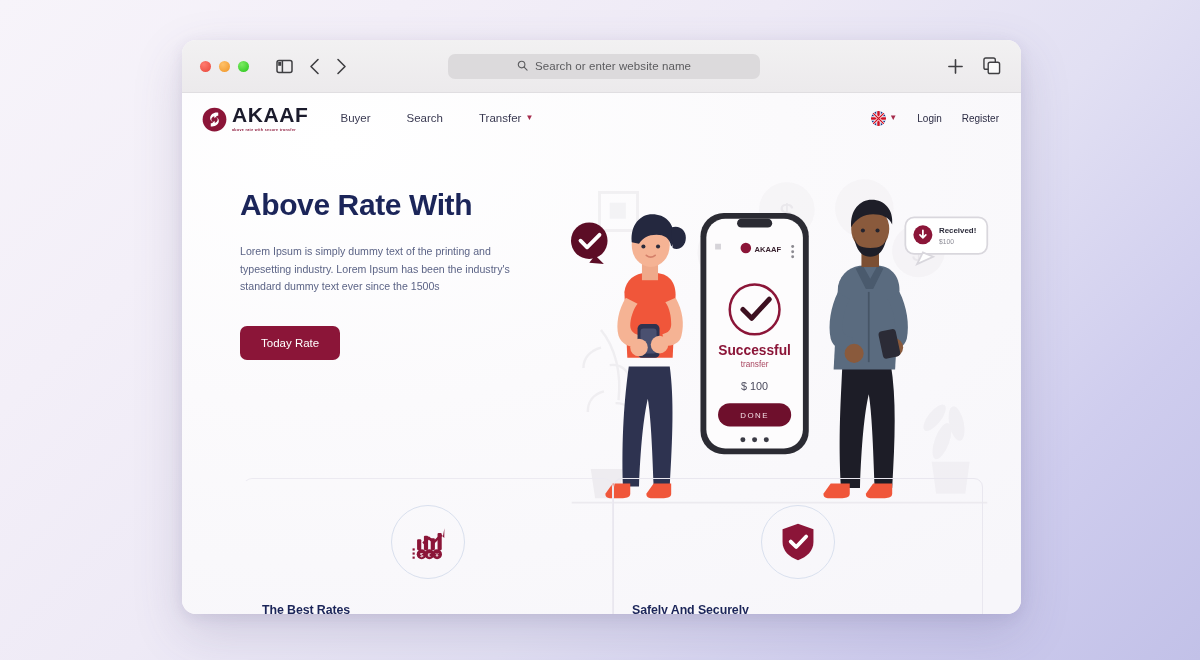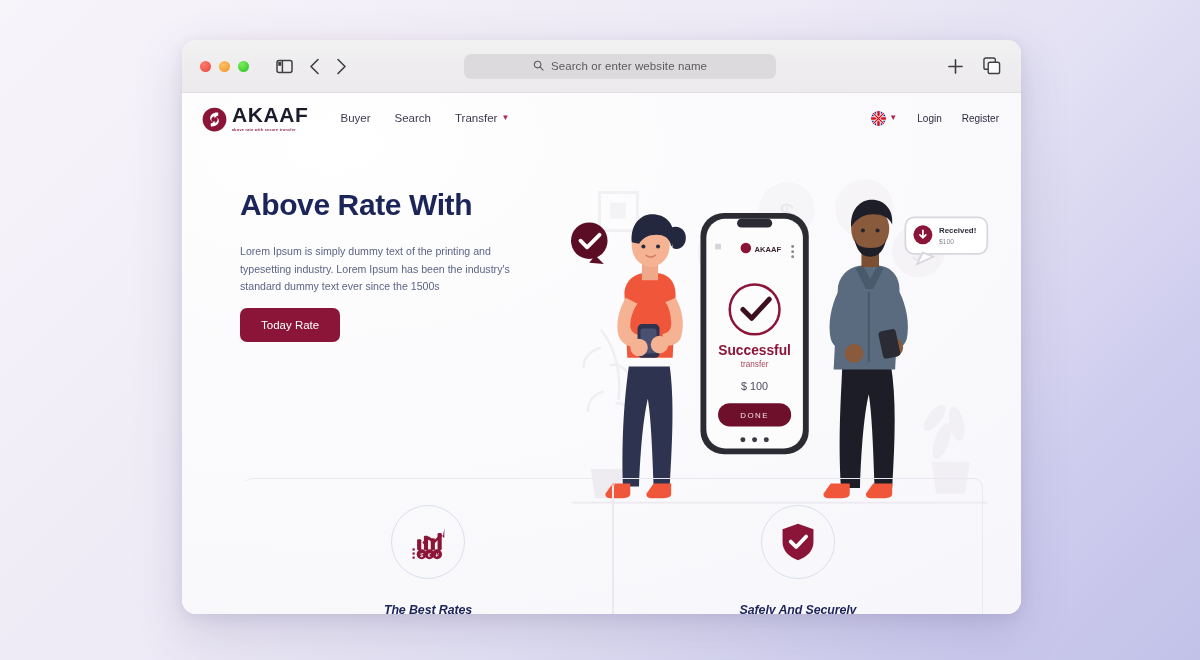--- a/index.html
+++ b/index.html
@@ -34,21 +34,21 @@
   .light { width: 11px; height: 11px; border-radius: 50%; }
   .l-red { background: radial-gradient(circle at 35% 30%, #ff7b6e, #e8463a); }
   .l-yel { background: radial-gradient(circle at 35% 30%, #ffc168, #ef9426); }
   .l-grn { background: radial-gradient(circle at 35% 30%, #7ceb63, #27c419); }
 
   .tb-icons { display: flex; align-items: center; gap: 16px; margin-left: 27px; }
   .tb-ico { color: #4a4a4c; display: flex; align-items: center; }
 
   .urlbar {
     position: absolute;
-    left: 282px; width: 312px;
+    left: 266px; width: 312px;
     height: 25px;
     background: #dcdadc;
     border-radius: 7px;
     display: flex; align-items: center; justify-content: center;
     gap: 7px;
     font-size: 11.5px; color: #5b5b5e;
     letter-spacing: .1px;
   }
   .tb-right { position: absolute; right: 20px; display: flex; align-items: center; gap: 19px; }
 
@@ -74,21 +74,21 @@
   .logo-word {
     font-size: 21px; font-weight: 700; color: #1b1b2c;
     letter-spacing: .6px; line-height: 1;
   }
   .logo-tag {
     font-size: 3.6px; font-weight: 700; color: #8b1538;
     letter-spacing: .35px; margin-top: 2.5px; white-space: nowrap;
     transform-origin: left top;
   }
 
-  .nav { display: flex; align-items: center; gap: 24px; margin-left: 32px; }
+  .nav { display: flex; align-items: center; gap: 36px; margin-left: 32px; }
   .nav a {
     font-size: 11.5px; color: #3a3a52; text-decoration: none;
     display: flex; align-items: center; gap: 4px;
   }
   .chev-red { color: #a52a4b; font-size: 8px; line-height: 1; }
 
   .header-right { margin-left: auto; display: flex; align-items: center; gap: 20px; }
   .flag-wrap { display: flex; align-items: center; gap: 3px; }
   .flag { width: 15px; height: 15px; border-radius: 50%; overflow: hidden; flex: none; }
   .hr-link { font-size: 10px; color: #2c2c44; text-decoration: none; }
@@ -99,21 +99,21 @@
   h1 {
     font-size: 30px; line-height: 1.2; font-weight: 700;
     color: #1b2559; letter-spacing: -.4px;
   }
   .hero-p {
     margin-top: 20px;
     font-size: 10.6px; line-height: 1.66; color: #5c6486;
     max-width: 296px;
   }
   .cta {
-    margin-top: 12px;
+    margin-top: 30px;
     display: inline-block;
     background: #8b1538;
     color: #fff;
     font-size: 11.5px;
     padding: 11px 21px;
     border: none; border-radius: 7px;
     cursor: pointer;
     font-family: inherit;
   }
 
@@ -121,24 +121,23 @@
 
   
   .features {
     position: absolute;
     left: 61px; right: 38px; top: 385px;
     display: flex;
   }
   .card {
     flex: 1;
     padding: 26px 18px 20px;
-    text-align: center;
+    text-align: left;
     border: 1px solid transparent;
     border-radius: 9px;
-    font-style: italic;
   }
   .card.divided { border-right-color: #eceaf1; border-top-color: #eceaf1; }
   .card.outlined { border-color: #e9e7ef; }
   .icon-circle {
     width: 74px; height: 74px; border-radius: 50%;
     border: 1px solid #d9e0ee;
     margin: 0 auto 24px;
     display: flex; align-items: center; justify-content: center;
   }
   .card-title {

